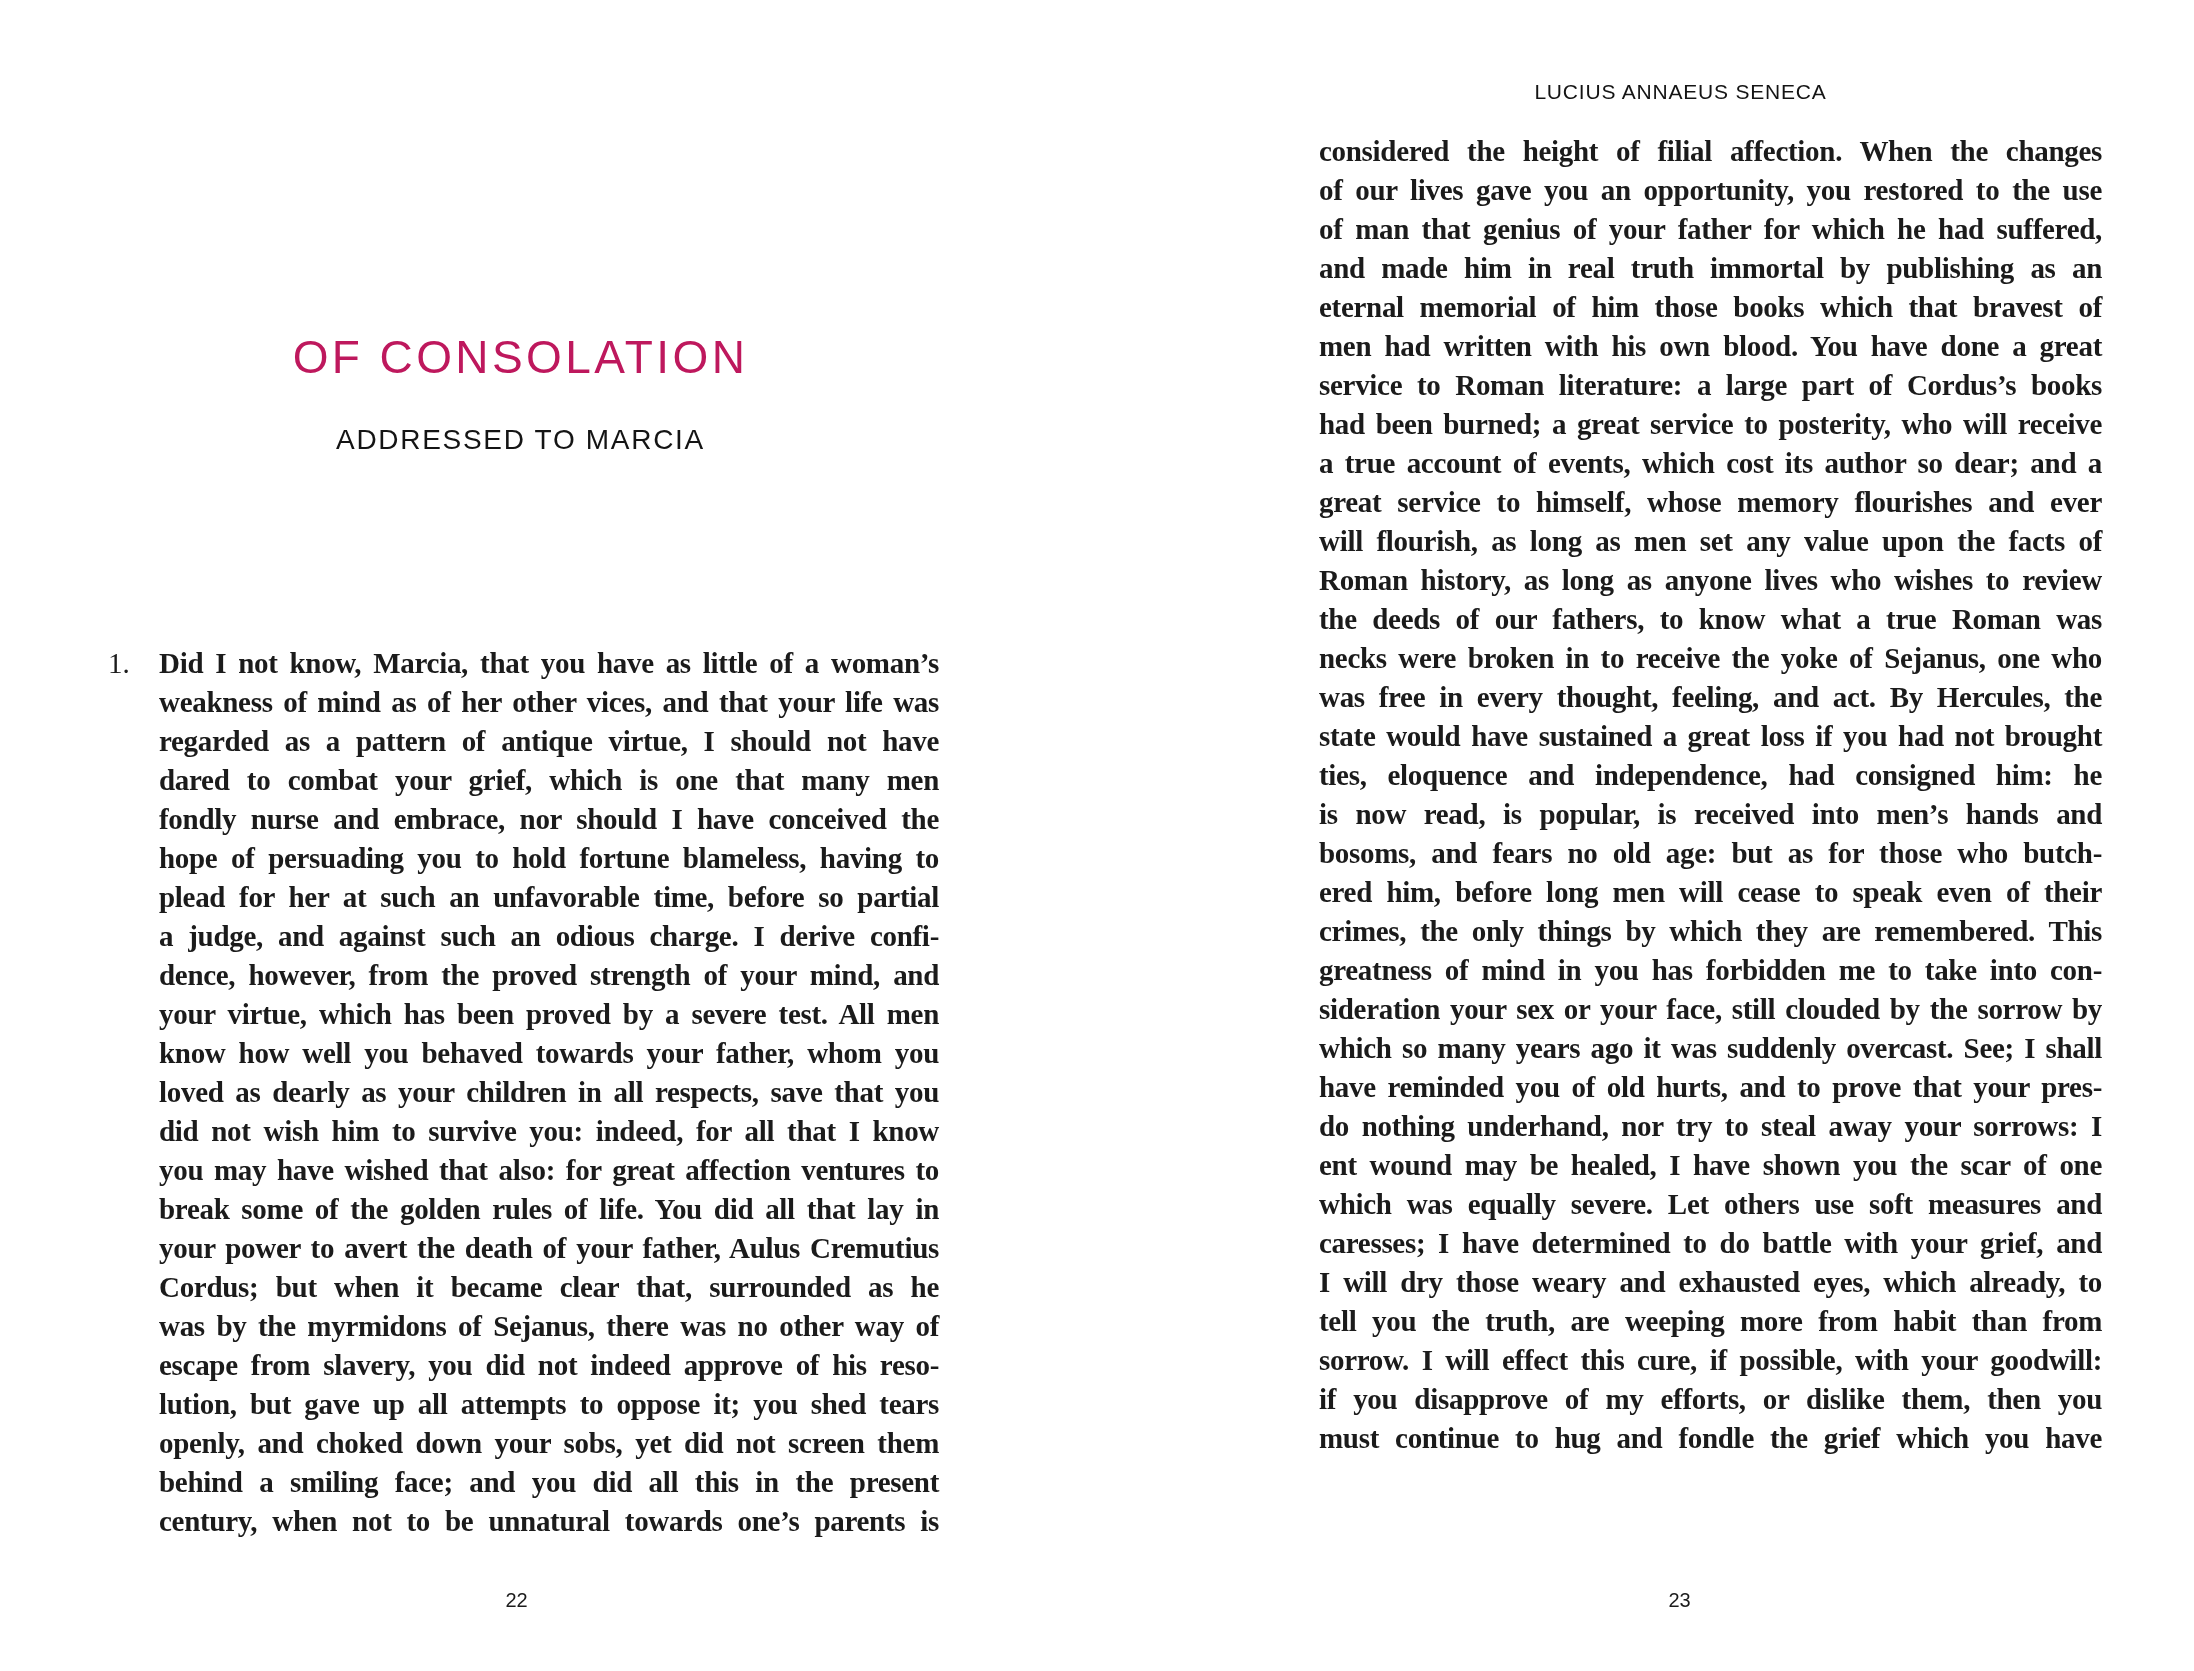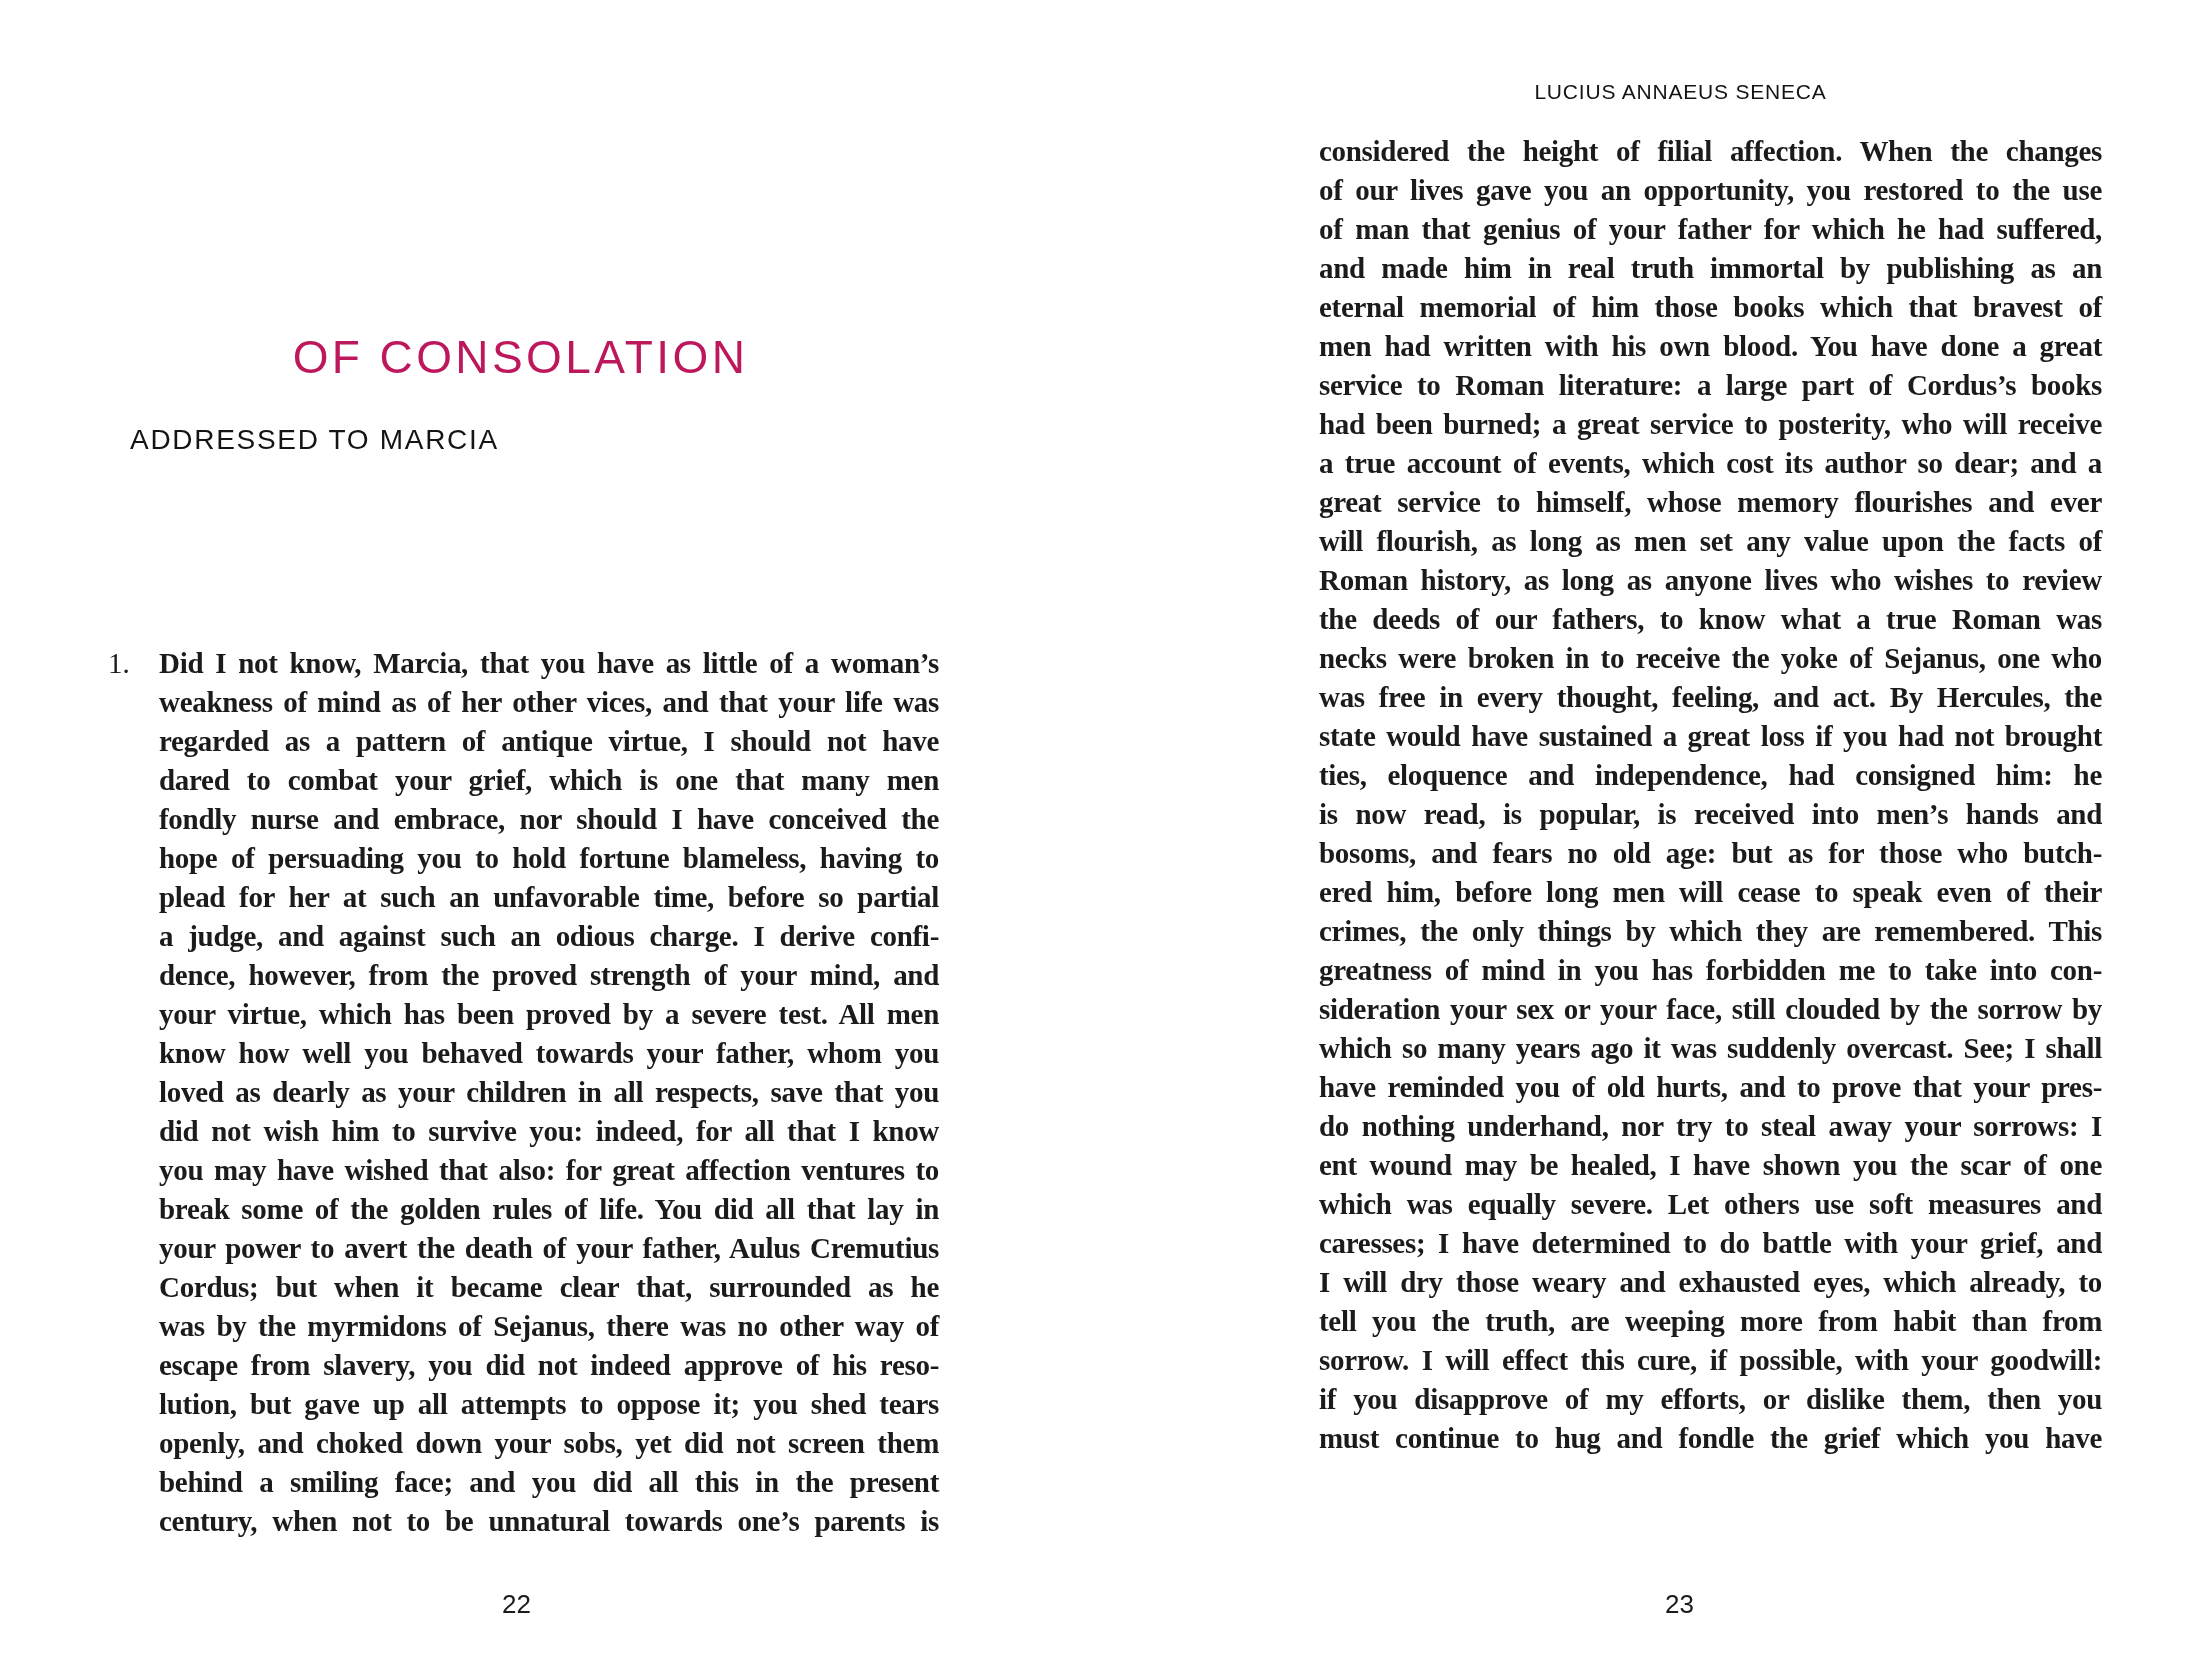--- a/index.html
+++ b/index.html
@@ -33,21 +33,21 @@
     font-weight: 400;
     letter-spacing: 3.4px;
     color: #be185d;
     white-space: nowrap;
   }
   .chapter-subtitle {
     position: absolute;
     left: 130px;
     top: 424px;
     width: 781px;
-    text-align: left;
+    text-align: center;
     font-family: "Liberation Sans", sans-serif;
     font-size: 28px;
     font-weight: 400;
     letter-spacing: 1.7px;
     color: #141414;
     white-space: nowrap;
   }
   .running-header {
     position: absolute;
     left: 192px;   
@@ -91,21 +91,21 @@
     line-height: 39px;
     letter-spacing: 0;
     color: #1b1b1b;
   }
   .folio {
     position: absolute;
     top: 1589px;
     width: 101px;
     text-align: center;
     font-family: "Liberation Sans", sans-serif;
-    font-size: 26px;
+    font-size: 20px;
     color: #1b1b1b;
   }
   #folio-left  { left: 466px; }   
   #folio-right { left: 532px; }   
 </style>
 </head>
 <body>
 
 <div class="page" id="left-page">
   <div class="chapter-title">OF CONSOLATION</div>

